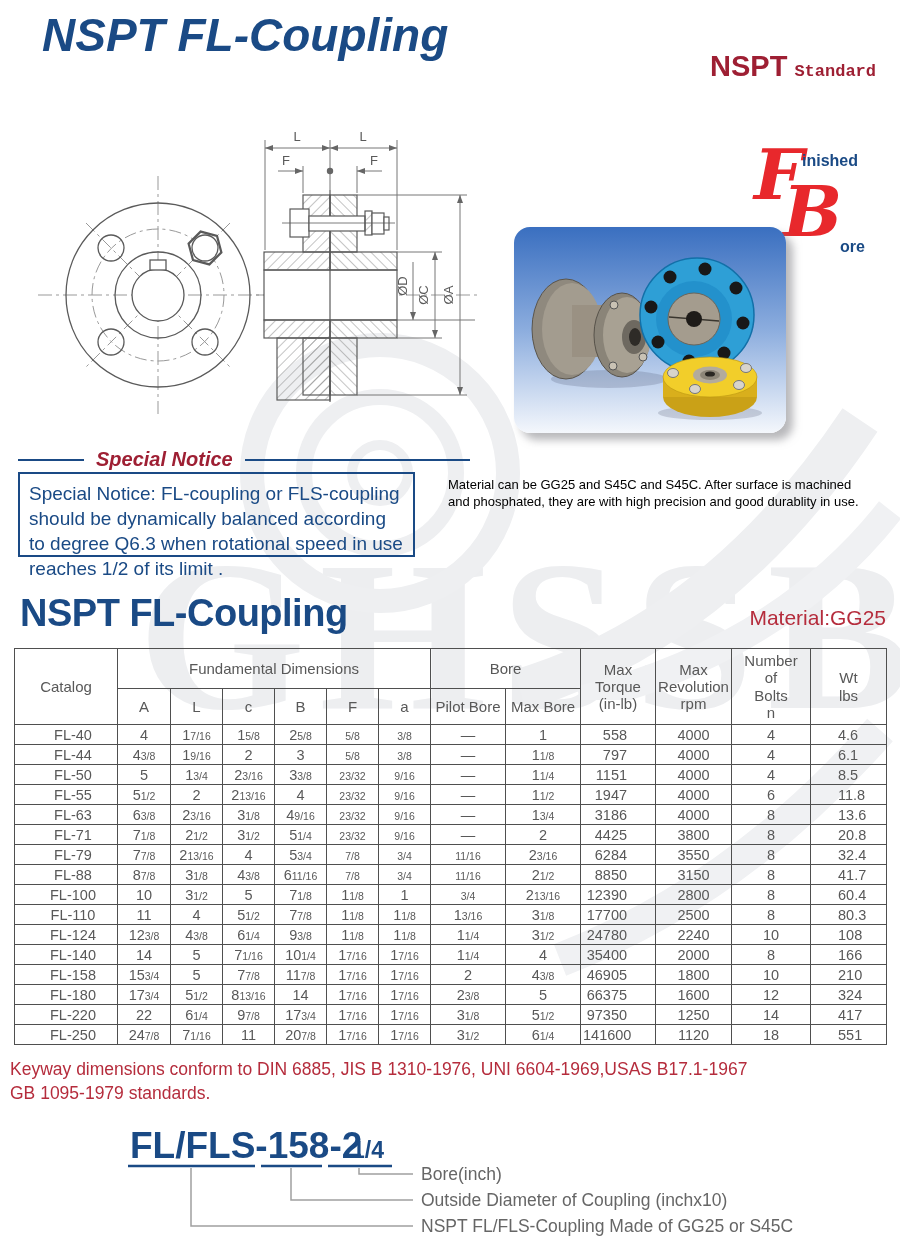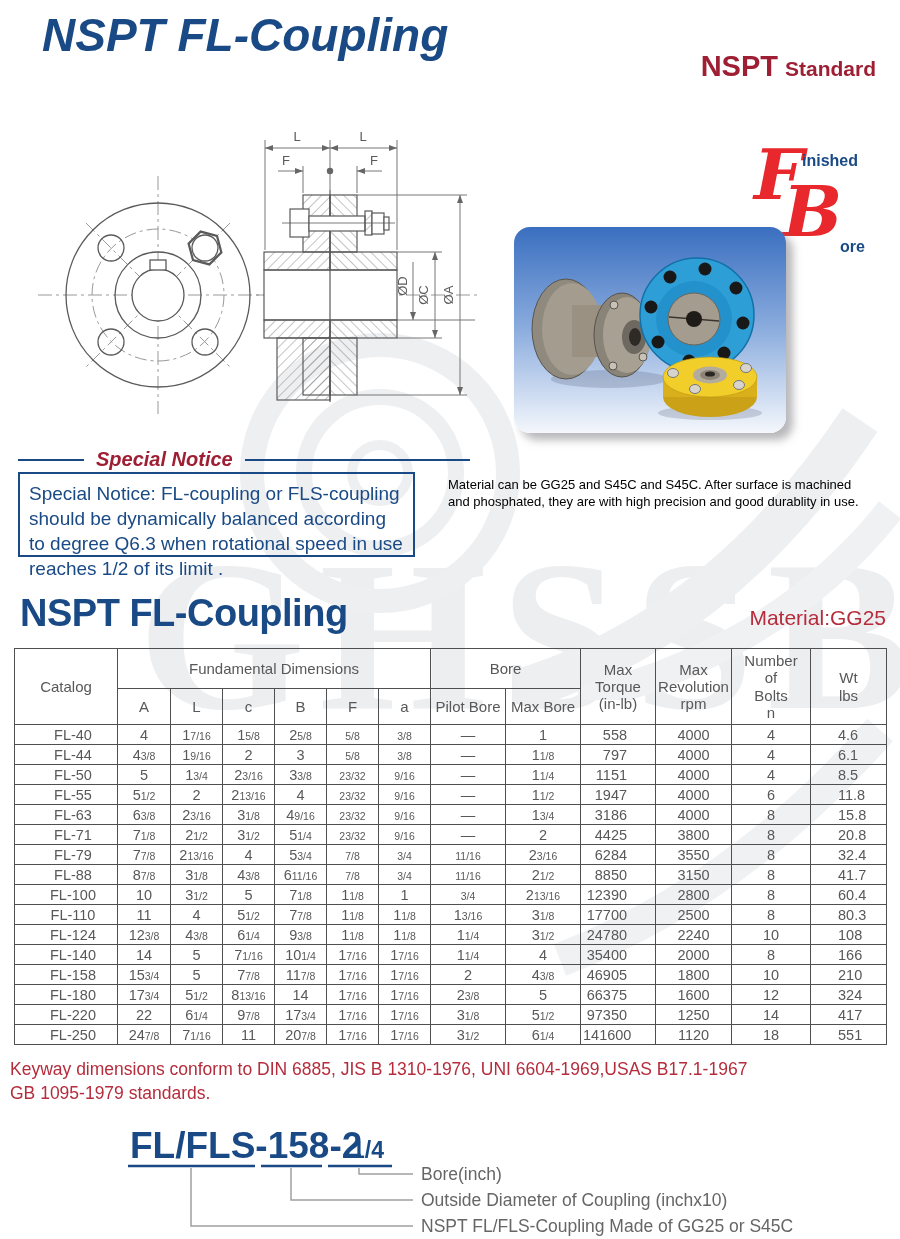--- a/index.html
+++ b/index.html
@@ -13,21 +13,21 @@
   .layer{position:absolute;z-index:1;}
   
   .wm-letters{position:absolute;left:138px;top:528px;z-index:0;
     font-family:"Liberation Serif",serif;font-weight:bold;font-size:215px;line-height:1;
     color:var(--wm);letter-spacing:14px;}
   .wm-svg{position:absolute;z-index:0;}
   
   .title{left:42px;top:8px;font-size:46px;font-style:italic;font-weight:bold;color:var(--navy);}
   .brand{top:50px;right:24px;display:flex;align-items:baseline;gap:7px;color:var(--dred);}
   .brand-name{font-size:29px;font-weight:bold;}
-  .brand-suffix{font-size:21px;font-weight:bold;}
+  .brand-suffix{font-size:17px;font-weight:bold;font-family:Liberation Mono, monospace;}
   
   .fb{left:750px;top:140px;width:146px;height:104px;}
   .fb span{position:absolute;line-height:1;}
   .fb-big{font-family:"DejaVu Serif",serif;font-style:italic;font-weight:bold;
           font-size:70px;color:var(--fbred);}
   .fb-small{font-size:16px;font-weight:bold;color:var(--navy);}
   .fb-f{left:4px;top:0;} .fb-inished{left:52px;top:13px;}
   .fb-b{left:33px;top:37px;} .fb-ore{left:90px;top:75px;margin-top:24px;}
   
   .photo{left:514px;top:227px;width:272px;height:206px;border-radius:16px;overflow:hidden;
@@ -370,21 +370,21 @@
             <td class="ac"><span class="wh">2</span><span class="frac">3/16</span></td>
             <td class="ac"><span class="wh">3</span><span class="frac">1/8</span></td>
             <td class="ac"><span class="wh">4</span><span class="frac">9/16</span></td>
             <td class="ac"><span class="frac">23/32</span></td>
             <td class="ac"><span class="frac">9/16</span></td>
             <td class="ac"><span class="wh">—</span></td>
             <td class="ac"><span class="wh">1</span><span class="frac">3/4</span></td>
             <td class="ar"><span class="wh">3186</span></td>
             <td class="ac"><span class="wh">4000</span></td>
             <td class="ac"><span class="wh">8</span></td>
-            <td class="aw"><span class="wh">15.8</span></td>
+            <td class="aw"><span class="wh">13.6</span></td>
           </tr>
           <tr>
             <td class="al"><span class="wh">FL-71</span></td>
             <td class="ac"><span class="wh">7</span><span class="frac">1/8</span></td>
             <td class="ac"><span class="wh">2</span><span class="frac">1/2</span></td>
             <td class="ac"><span class="wh">3</span><span class="frac">1/2</span></td>
             <td class="ac"><span class="wh">5</span><span class="frac">1/4</span></td>
             <td class="ac"><span class="frac">23/32</span></td>
             <td class="ac"><span class="frac">9/16</span></td>
             <td class="ac"><span class="wh">—</span></td>

